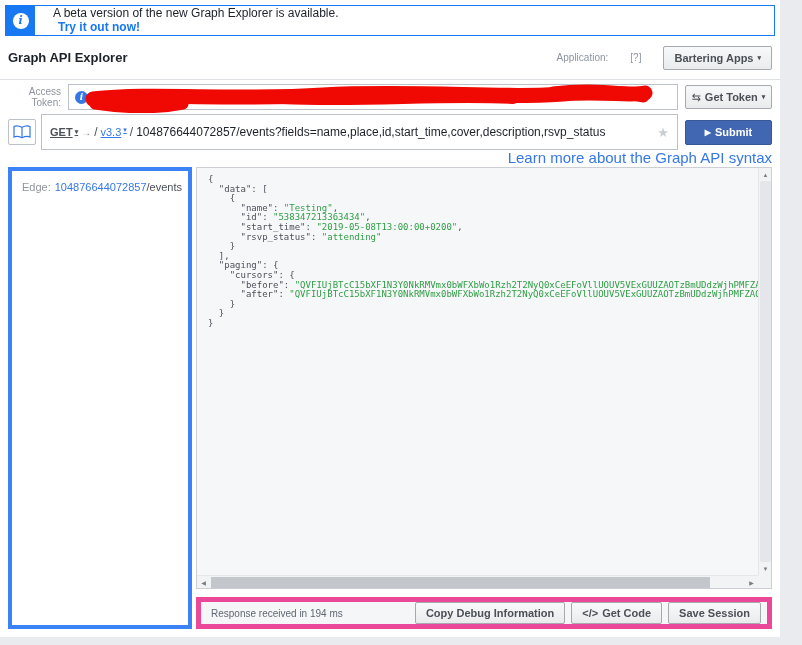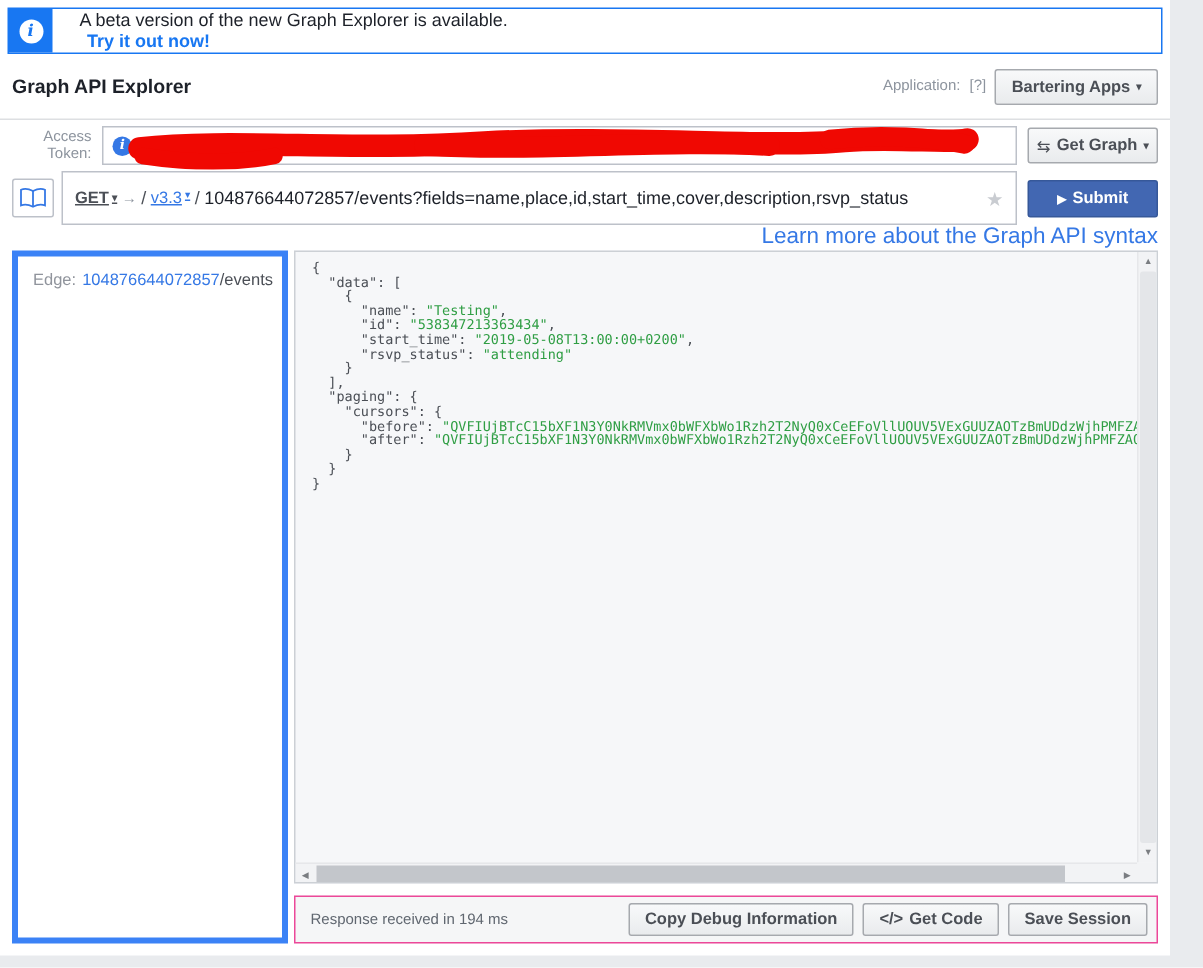--- a/index.html
+++ b/index.html
@@ -30,21 +30,21 @@
   .banner-body { display:flex; align-items:flex-start; padding-left:18px; font-size:12px;flex-direction:column; }
   .banner-link { color:#1877f2; font-weight:bold; text-decoration:none; margin-left:5px; cursor:pointer; }
 
   
   .app-header {
     position:absolute; top:36px; left:0; width:780px; height:44px;
     border-bottom:1px solid #dddfe2; display:flex; align-items:center;
     justify-content:space-between; padding:0 8px;
   }
   .page-title { font-size:13px; font-weight:bold; }
-  .header-right { display:flex; align-items:center; gap:6px; }
+  .header-right { display:flex; align-items:center; gap:22px; }
   .app-label, .help-link { font-size:10px; color:#8d949e; text-decoration:none; }
 
   
   .btn {
     display:inline-flex; align-items:center; justify-content:center; gap:4px;
     background:linear-gradient(180deg,#f8f9fa,#e9ebed);
     border:1px solid #a6a9ae; border-radius:2px;
     font-family:"Liberation Sans", sans-serif;
     font-size:11px; font-weight:bold; color:#4b4f56;
     height:24px; padding:0 10px; cursor:pointer; white-space:nowrap;
@@ -121,21 +121,21 @@
   .hscroll { position:absolute; left:0; right:13px; bottom:0; height:13px; background:#f2f3f5; border-top:1px solid #e6e7ea; }
   .hscroll .sb-arrow { position:absolute; top:0; width:13px; height:13px; display:flex; align-items:center; justify-content:center; font-size:6px; color:#7a7d81; cursor:pointer; }
   .hscroll .left { left:0; }
   .hscroll .right { right:0; }
   .hscroll .hthumb { position:absolute; top:1px; left:14px; right:48px; height:11px; background:#c3c6cb; cursor:pointer; }
   .sb-corner { position:absolute; right:0; bottom:0; width:13px; height:13px; background:#f2f3f5; }
 
   
   .response-footer {
     position:absolute; top:597px; left:196px; width:576px; height:32px;
-    border:1px solid #ec4899; background:#f5f6f7;
+    border:5px solid #ec4899; background:#f5f6f7;
     display:flex; align-items:center; justify-content:space-between; padding:0 6px;
   }
   .resp-status { font-size:10px; color:#606770; padding-left:4px; }
   .footer-btns { display:flex; gap:6px; }
   .footer-btns .btn { height:22px; }
   .code-icon { font-family:"Liberation Sans", sans-serif; font-weight:bold; }
 </style>
 </head>
 <body>
 
@@ -171,21 +171,21 @@
       <span class="info-dot">i</span>
       <svg class="scribble" viewBox="0 0 576 30" preserveAspectRatio="none">
         <path d="M10 16 C70 9 150 18 240 12 C330 7 430 16 480 11 C515 8 550 13 562 10" stroke="#f00802" stroke-width="15" stroke-linecap="round" fill="none"></path>
         <path d="M12 21 C45 26 75 26 100 21" stroke="#f00802" stroke-width="11" stroke-linecap="round" fill="none"></path>
         <path d="M470 10 C505 6 540 9 560 13" stroke="#f00802" stroke-width="13" stroke-linecap="round" fill="none"></path>
         <path d="M200 14 C280 18 360 10 430 14" stroke="#f00802" stroke-width="14" stroke-linecap="round" fill="none"></path>
       </svg>
     </div>
     <button class="btn get-token-btn">
       <span class="exch">⇆</span>
-      <span>Get Graph</span>
+      <span>Get Token</span>
       <span class="caret">▾</span>
     </button>
   </div>
 
   <div class="request-row">
     <button class="book-btn">
       <svg width="18" height="14" viewBox="0 0 18 14">
         <path d="M1 1.5 C3.5 0.3 6.5 1 9 2.3 C11.5 1 14.5 0.3 17 1.5 L17 12 C14.5 11 11.5 11.6 9 12.8 C6.5 11.6 3.5 11 1 12 Z" fill="none" stroke="#3578e5" stroke-width="1.2"></path>
         <path d="M9 2.3 L9 12.8" stroke="#3578e5" stroke-width="1.2"></path>
       </svg>

